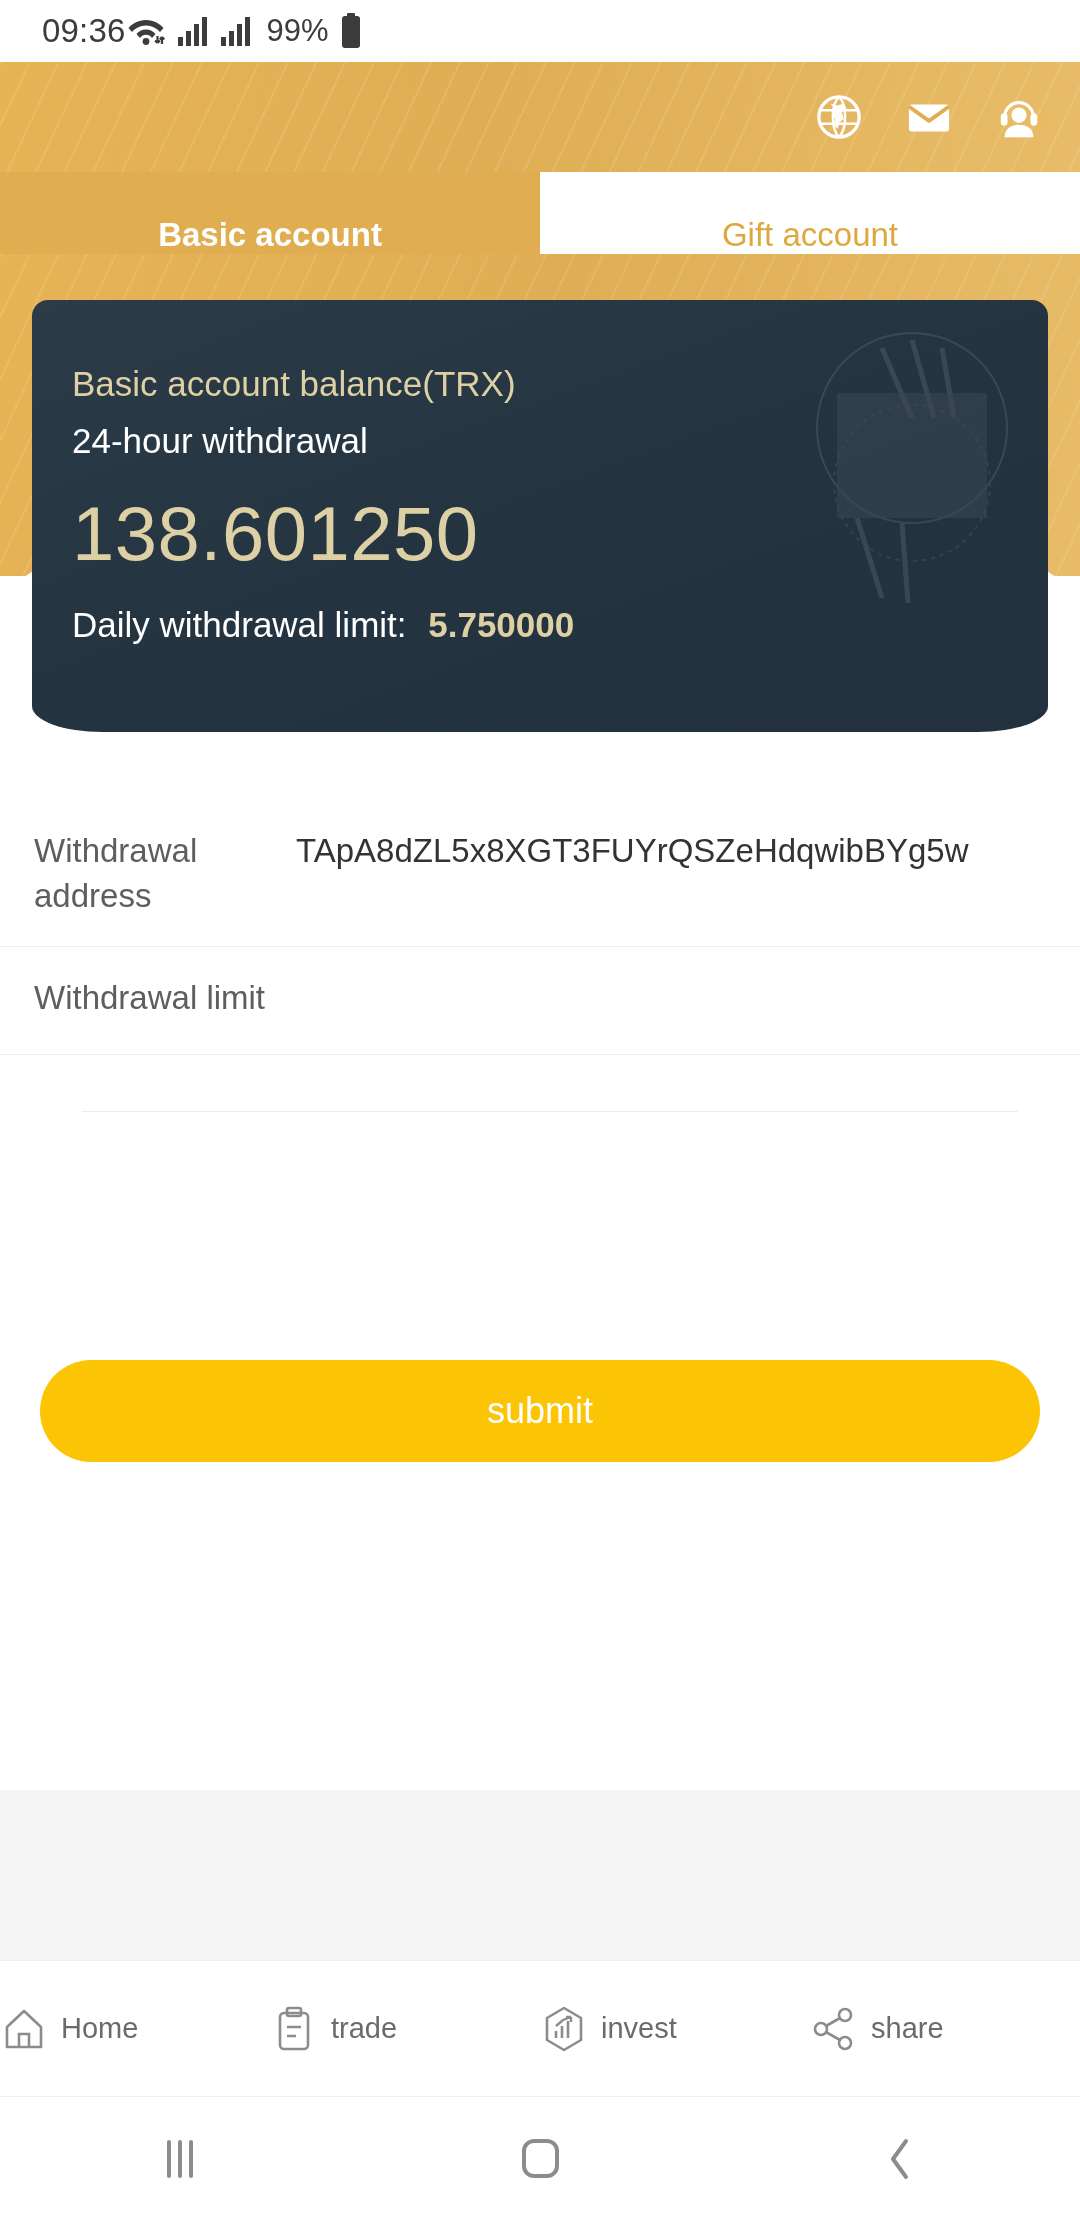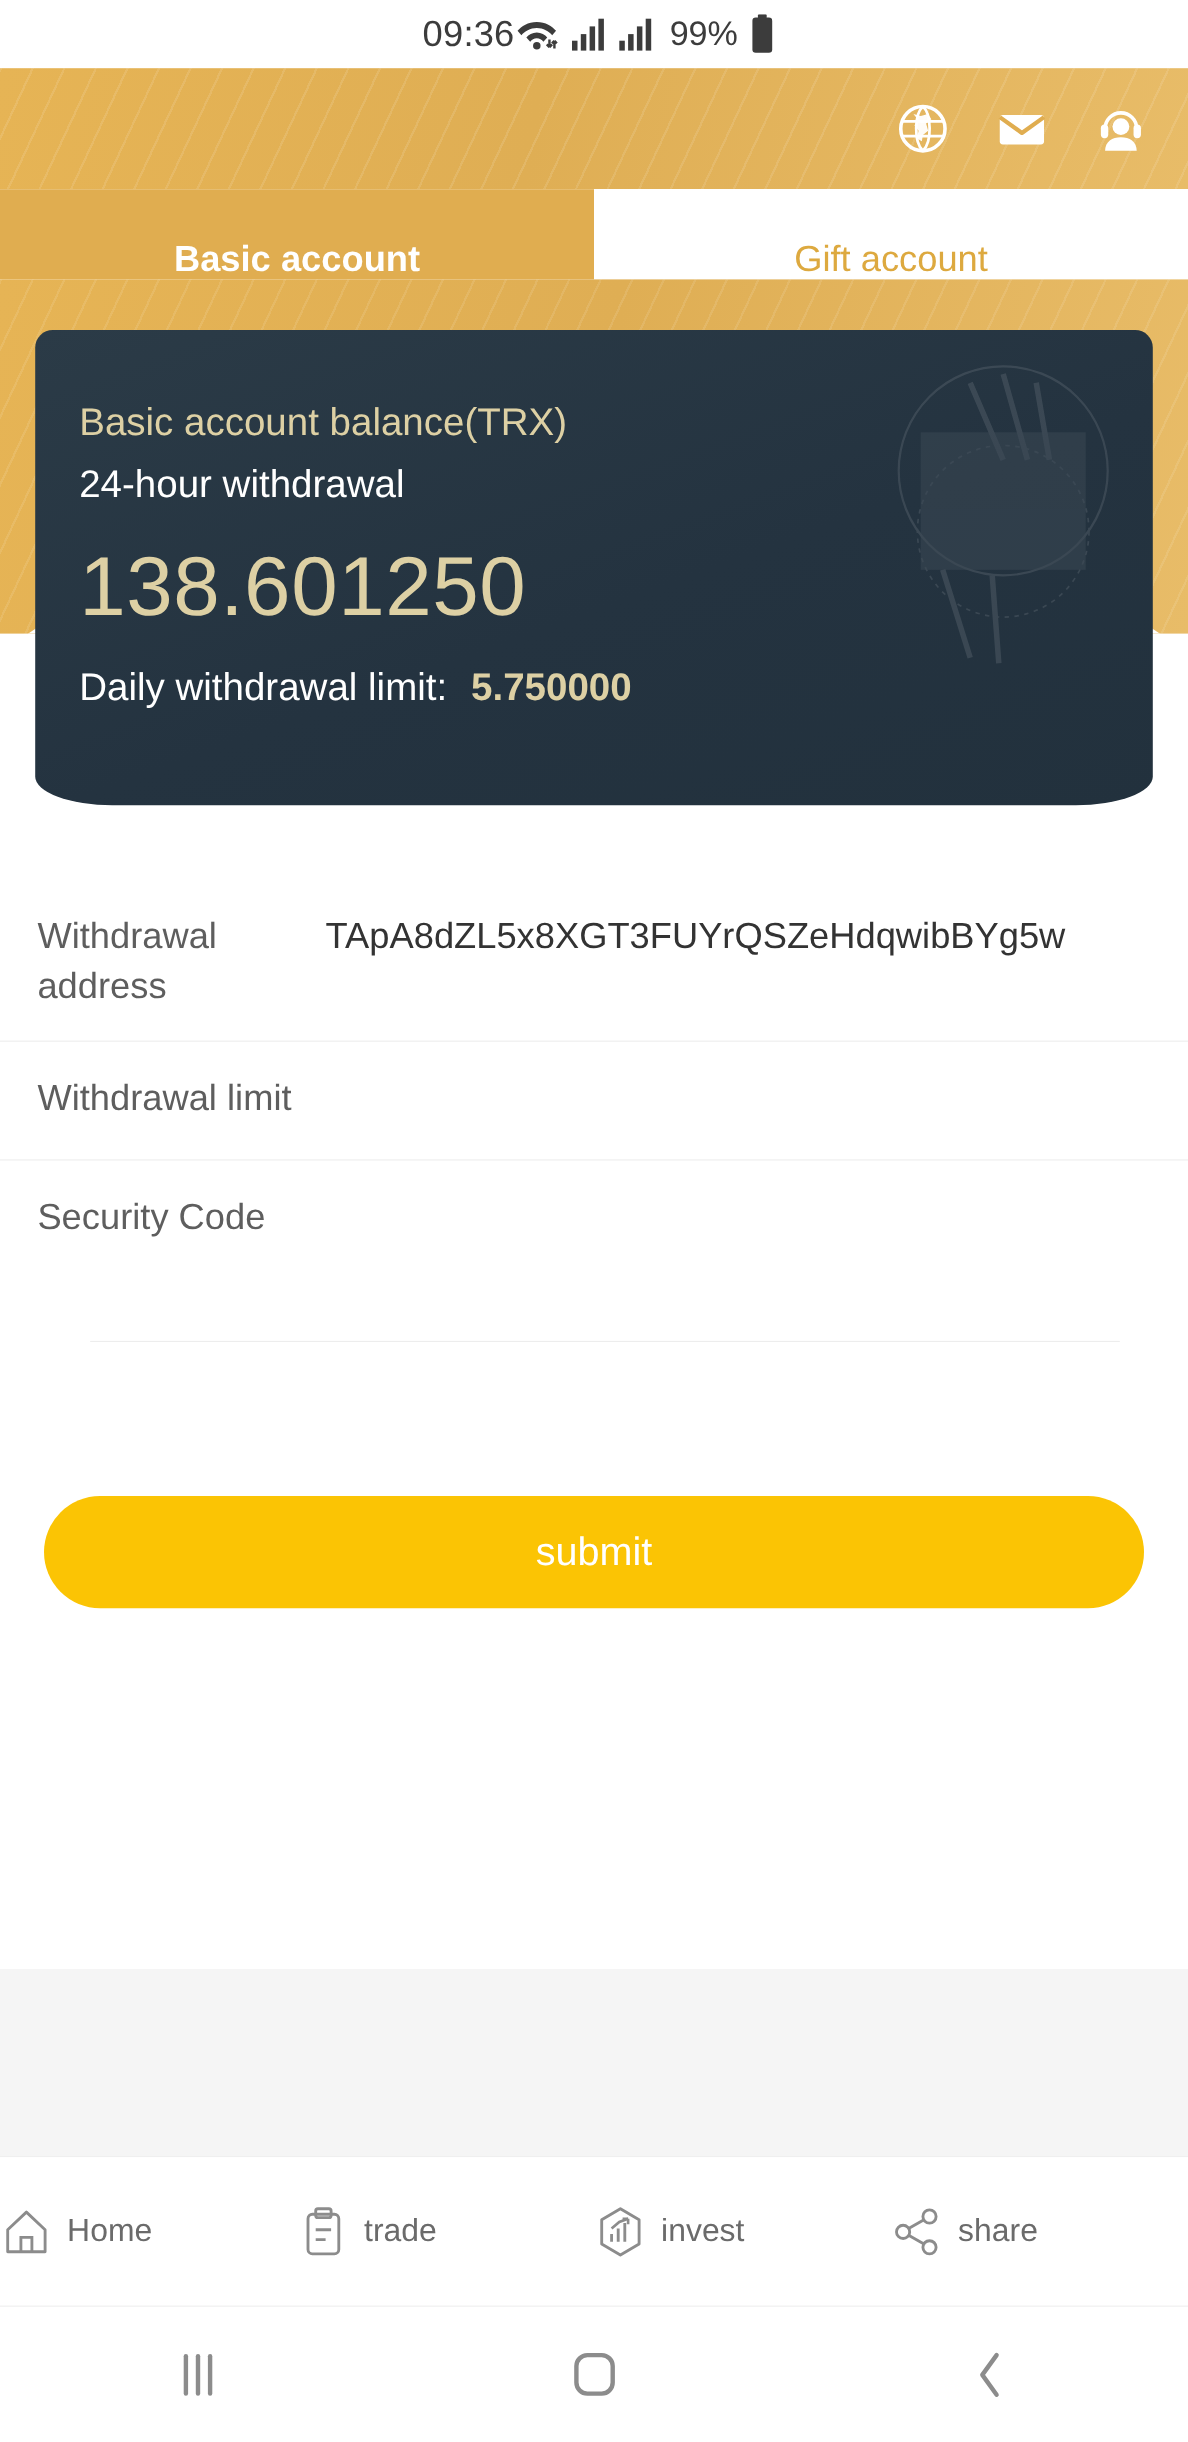--- a/index.html
+++ b/index.html
@@ -8,21 +8,21 @@
     font-family: "Liberation Sans", sans-serif;
     background: #ffffff;
     overflow: hidden;
   }
   #app { position: relative; width: 1080px; height: 2220px; background: #fff; }
 
   
   .statusbar {
     position: absolute; top: 0; left: 0; width: 1080px; height: 62px;
     background: #ffffff;
-    display: flex; align-items: center; justify-content: center;
+    display: flex; align-items: center; justify-content: flex-start;
     padding: 0 34px 0 42px;
   }
   .status-time { font-size: 33px; color: #3c3c3c; letter-spacing: 0.2px; }
   .status-right { display: flex; align-items: center; gap: 11px; }
   .status-battery-txt { font-size: 31px; color: #3c3c3c; margin-left: 4px; }
   .ico { display: block; }
 
   
   .header {
     position: absolute; top: 62px; left: 0; width: 1080px; height: 110px;
@@ -237,23 +237,20 @@
     <div class="field">
       <div class="field-label">Withdrawal address</div>
       <div class="field-value">TApA8dZL5x8XGT3FUYrQSZeHdqwibBYg5w</div>
     </div>
 
     <div class="field">
       <div class="field-label">Withdrawal limit</div>
       <input class="field-input" type="text" placeholder="" style="">
     </div>
 
-    <div class="field no-line">
-      <div class="field-label">Security Code</div>
-    </div>
     <div style="padding:0 62px 0 82px;">
       <input class="field-input" type="text" style="border-bottom: 1px solid rgb(237, 237, 237); padding: 0px 0px 18px;" placeholder="">
     </div>
 
   </div>
 
   <div class="submit-wrap">
     <button class="submit-btn">submit</button>
   </div>
 

